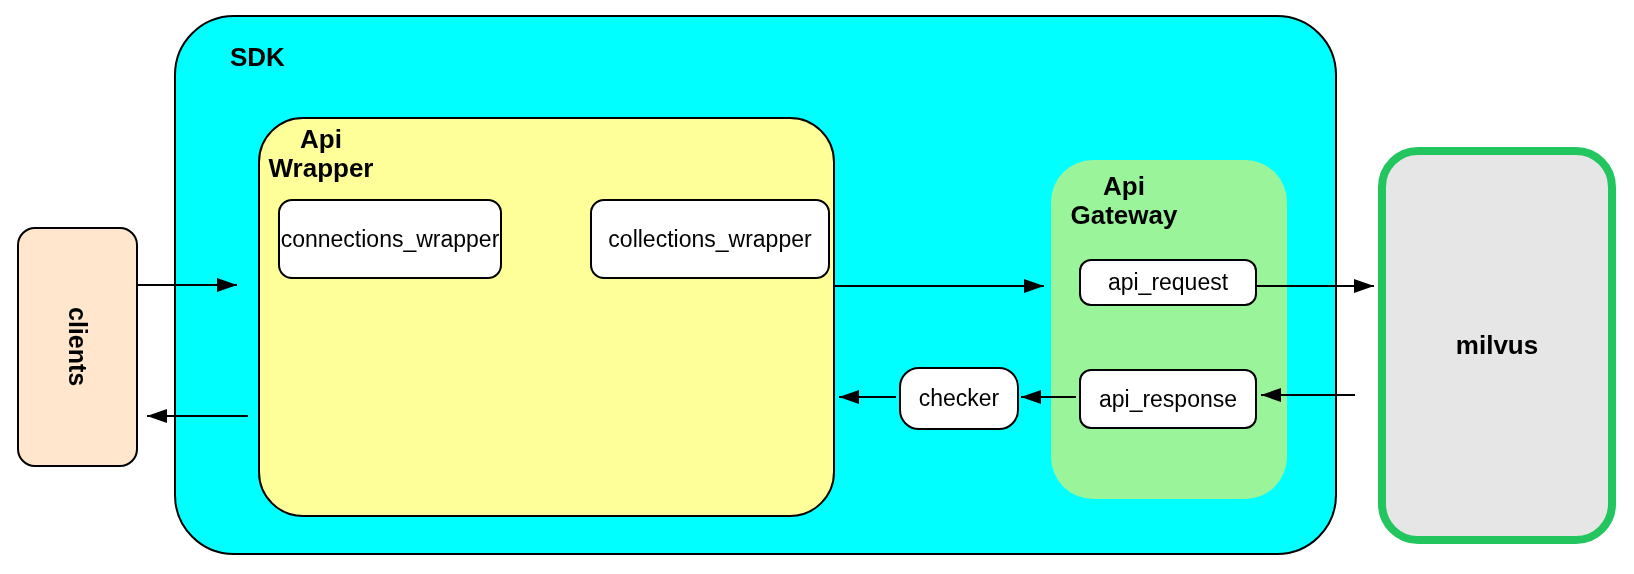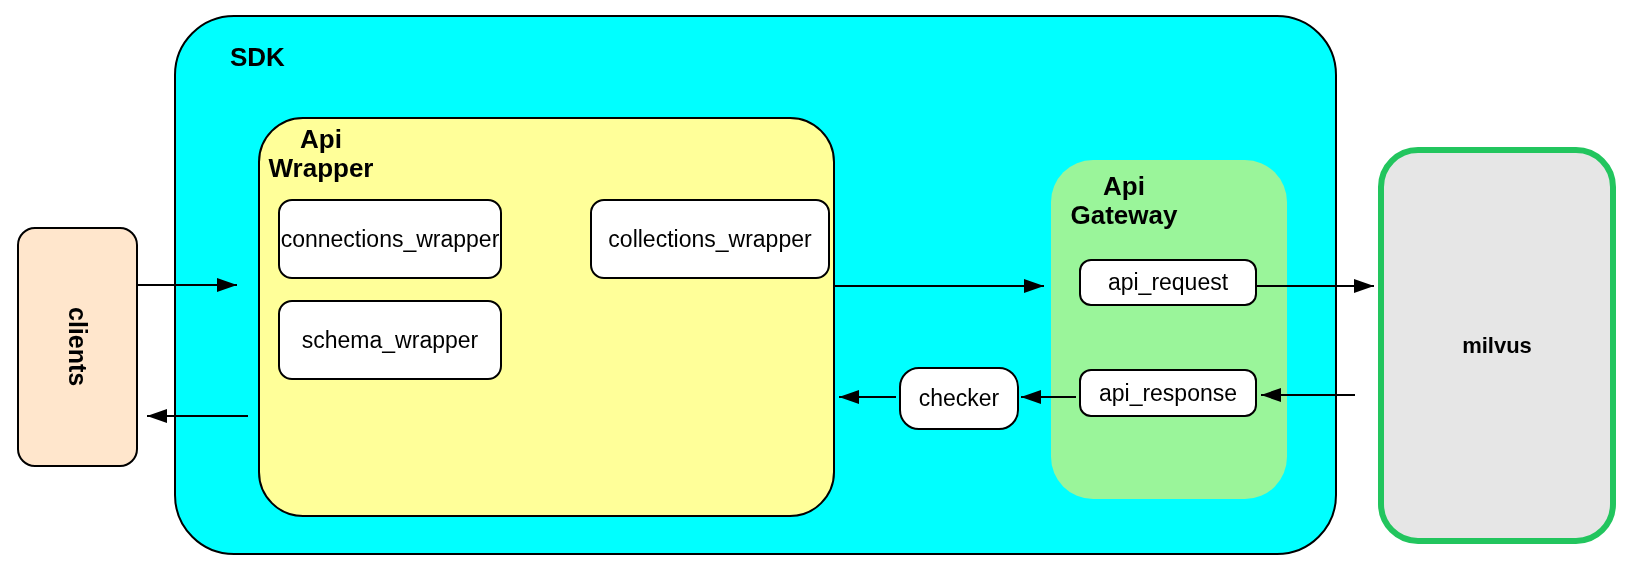--- a/index.html
+++ b/index.html
@@ -69,28 +69,28 @@
     left: 723px; top: 350px; width: 120px; height: 63px;
     border-radius: 20px;
   }
   #api-gateway-node {
     left: 875px; top: 143px; width: 236px; height: 339px;
     background: #9af59a;
     border-radius: 42px;
   }
   #api-gateway-label { left: 8px; top: 12px; width: 130px; text-align: center; }
   #api-request-node  { left: 28px; top: 99px;  width: 178px; height: 47px; border-radius: 12px; }
-  #api-response-node { left: 28px; top: 209px; width: 178px; height: 48px; border-radius: 12px; }
+  #api-response-node { left: 28px; top: 209px; width: 178px; height: 60px; border-radius: 12px; }
   #milvus-node {
     left: 1378px; top: 147px; width: 238px; height: 397px;
     background: #e6e6e6;
-    border: 6px solid #22c55e;
+    border: 8px solid #22c55e;
     border-radius: 40px;
     display: flex; align-items: center; justify-content: center;
-    font-weight: bold; font-size: 22px;
+    font-weight: bold; font-size: 26px;
   }
   #arrow-layer {
     position: absolute; left: 0; top: 0; width: 1634px; height: 574px;
     pointer-events: none;
   }
   #arrow-layer line { stroke: #000; stroke-width: 2; }
 </style>
 </head>
 <body>
 
@@ -101,21 +101,20 @@
   </div>
 
   <div class="node" id="sdk-node">
     <div class="container-label" id="sdk-label">SDK</div>
 
     <div class="node" id="api-wrapper-node">
       <div class="container-label" id="api-wrapper-label">Api
 Wrapper</div>
       <div class="white-box wcol1 wrow1">connections_wrapper</div>
       <div class="white-box wcol2 wrow1">collections_wrapper</div>
-      <div class="white-box wcol1 wrow2">schema_wrapper</div>
     </div>
 
     <div class="white-box" id="checker-node">checker</div>
 
     <div class="node" id="api-gateway-node">
       <div class="container-label" id="api-gateway-label">Api
 Gateway</div>
       <div class="white-box" id="api-request-node">api_request</div>
       <div class="white-box" id="api-response-node">api_response</div>
     </div>

